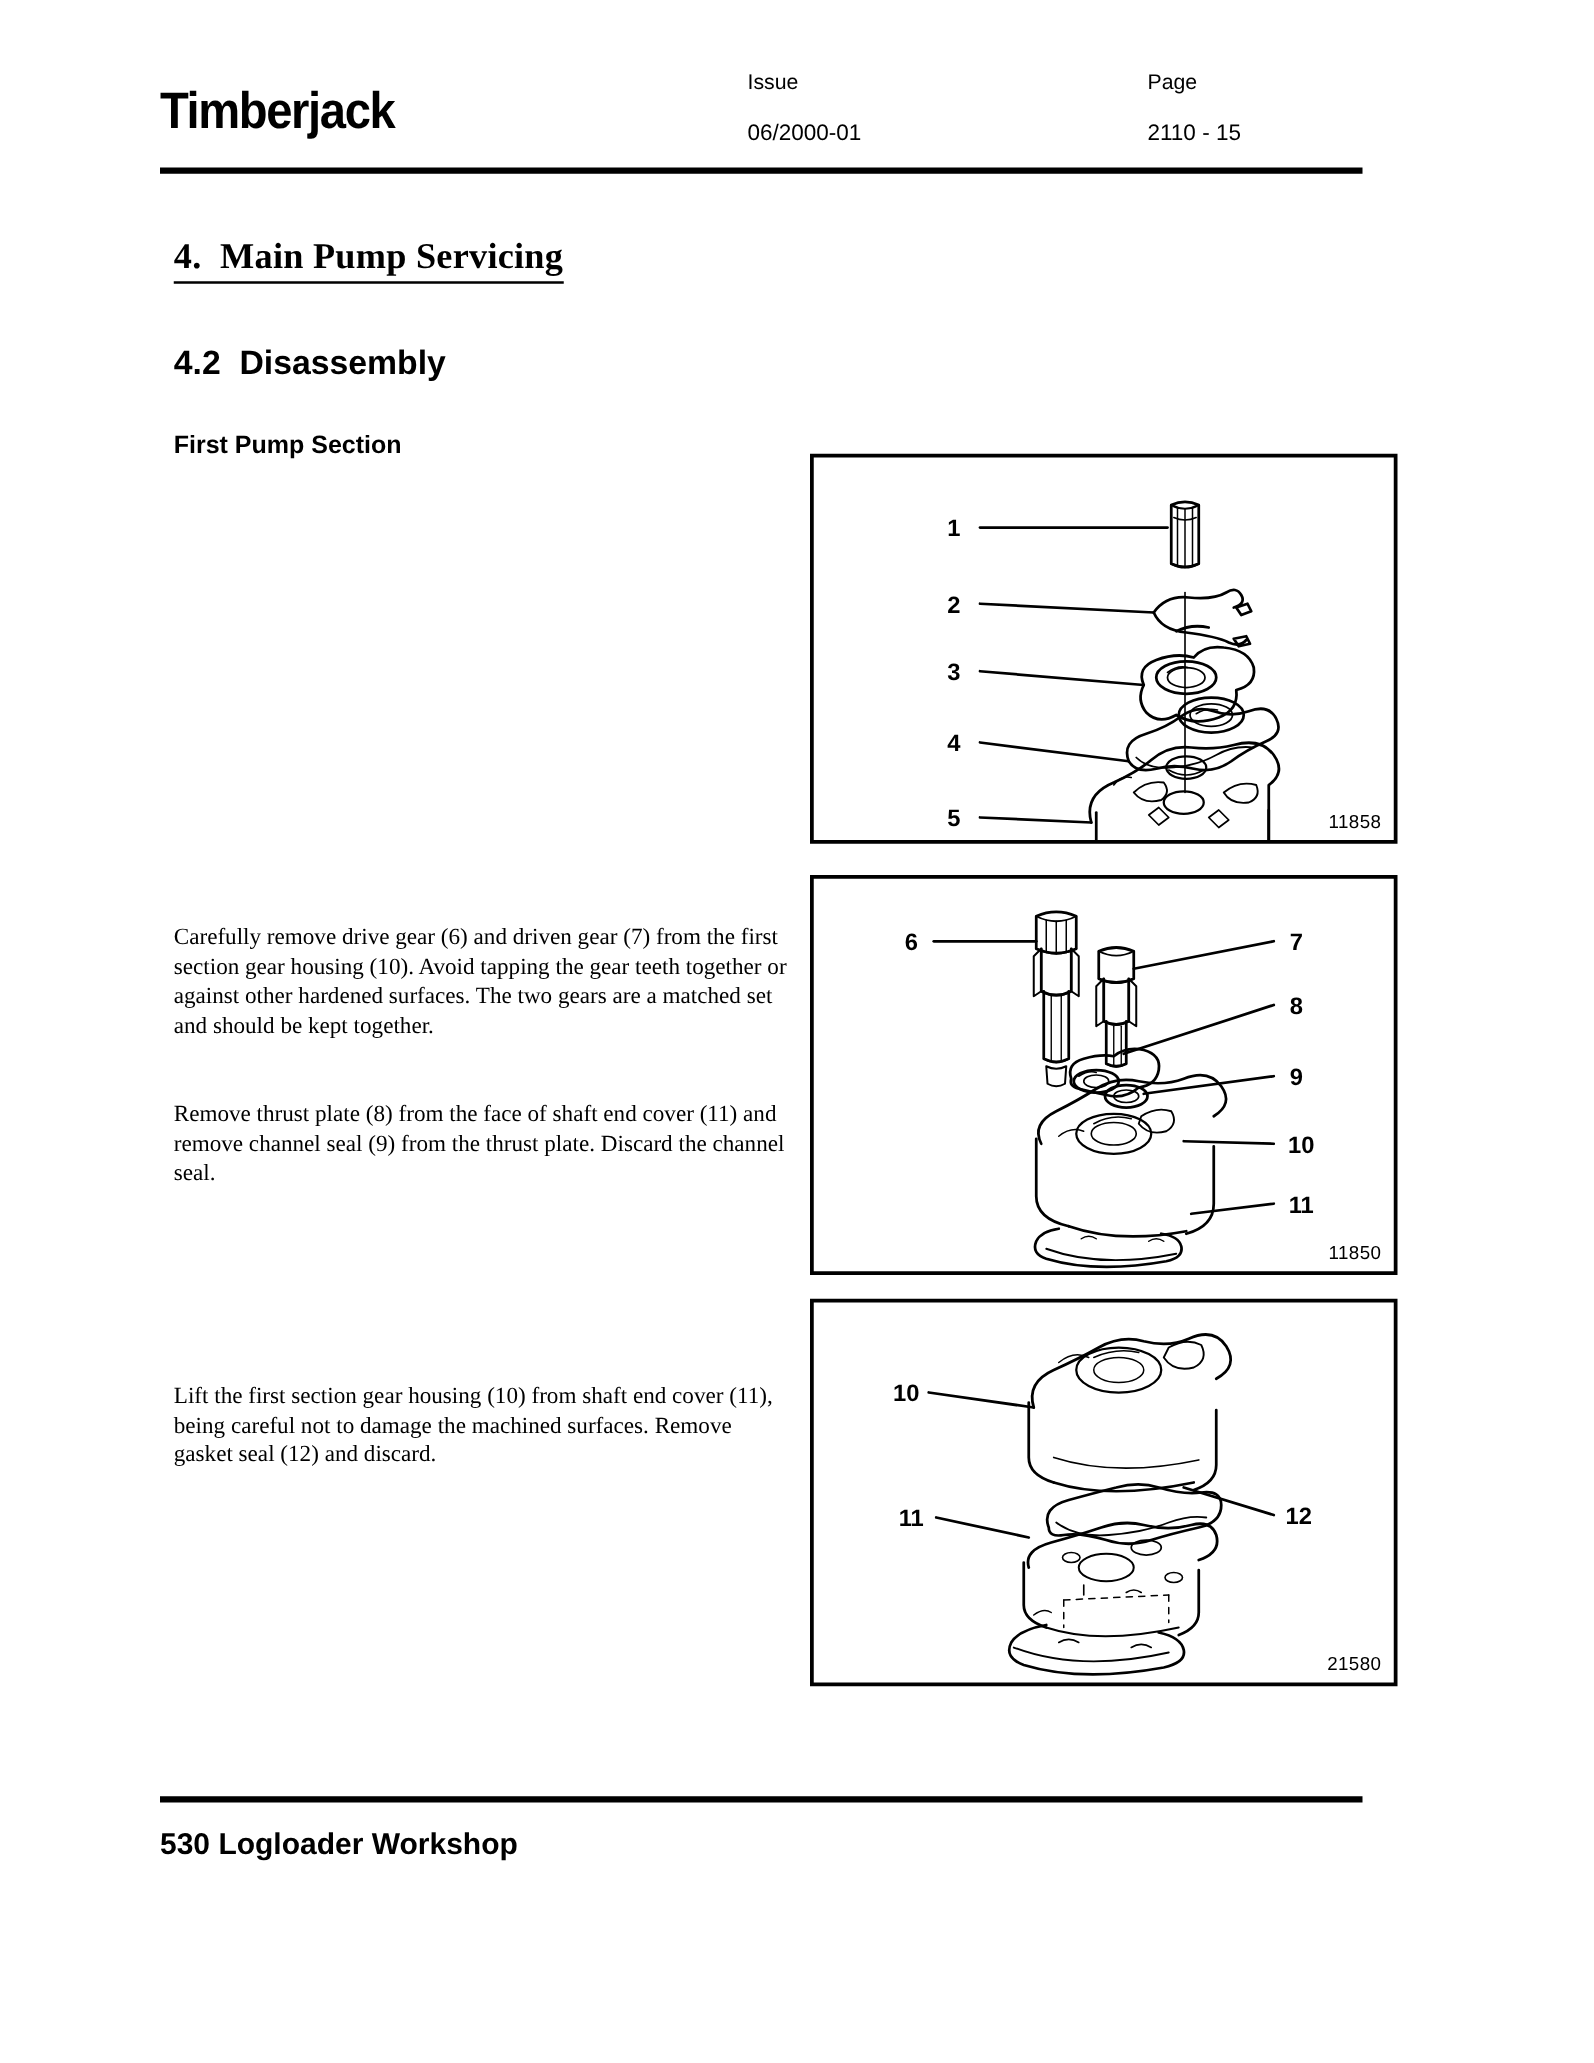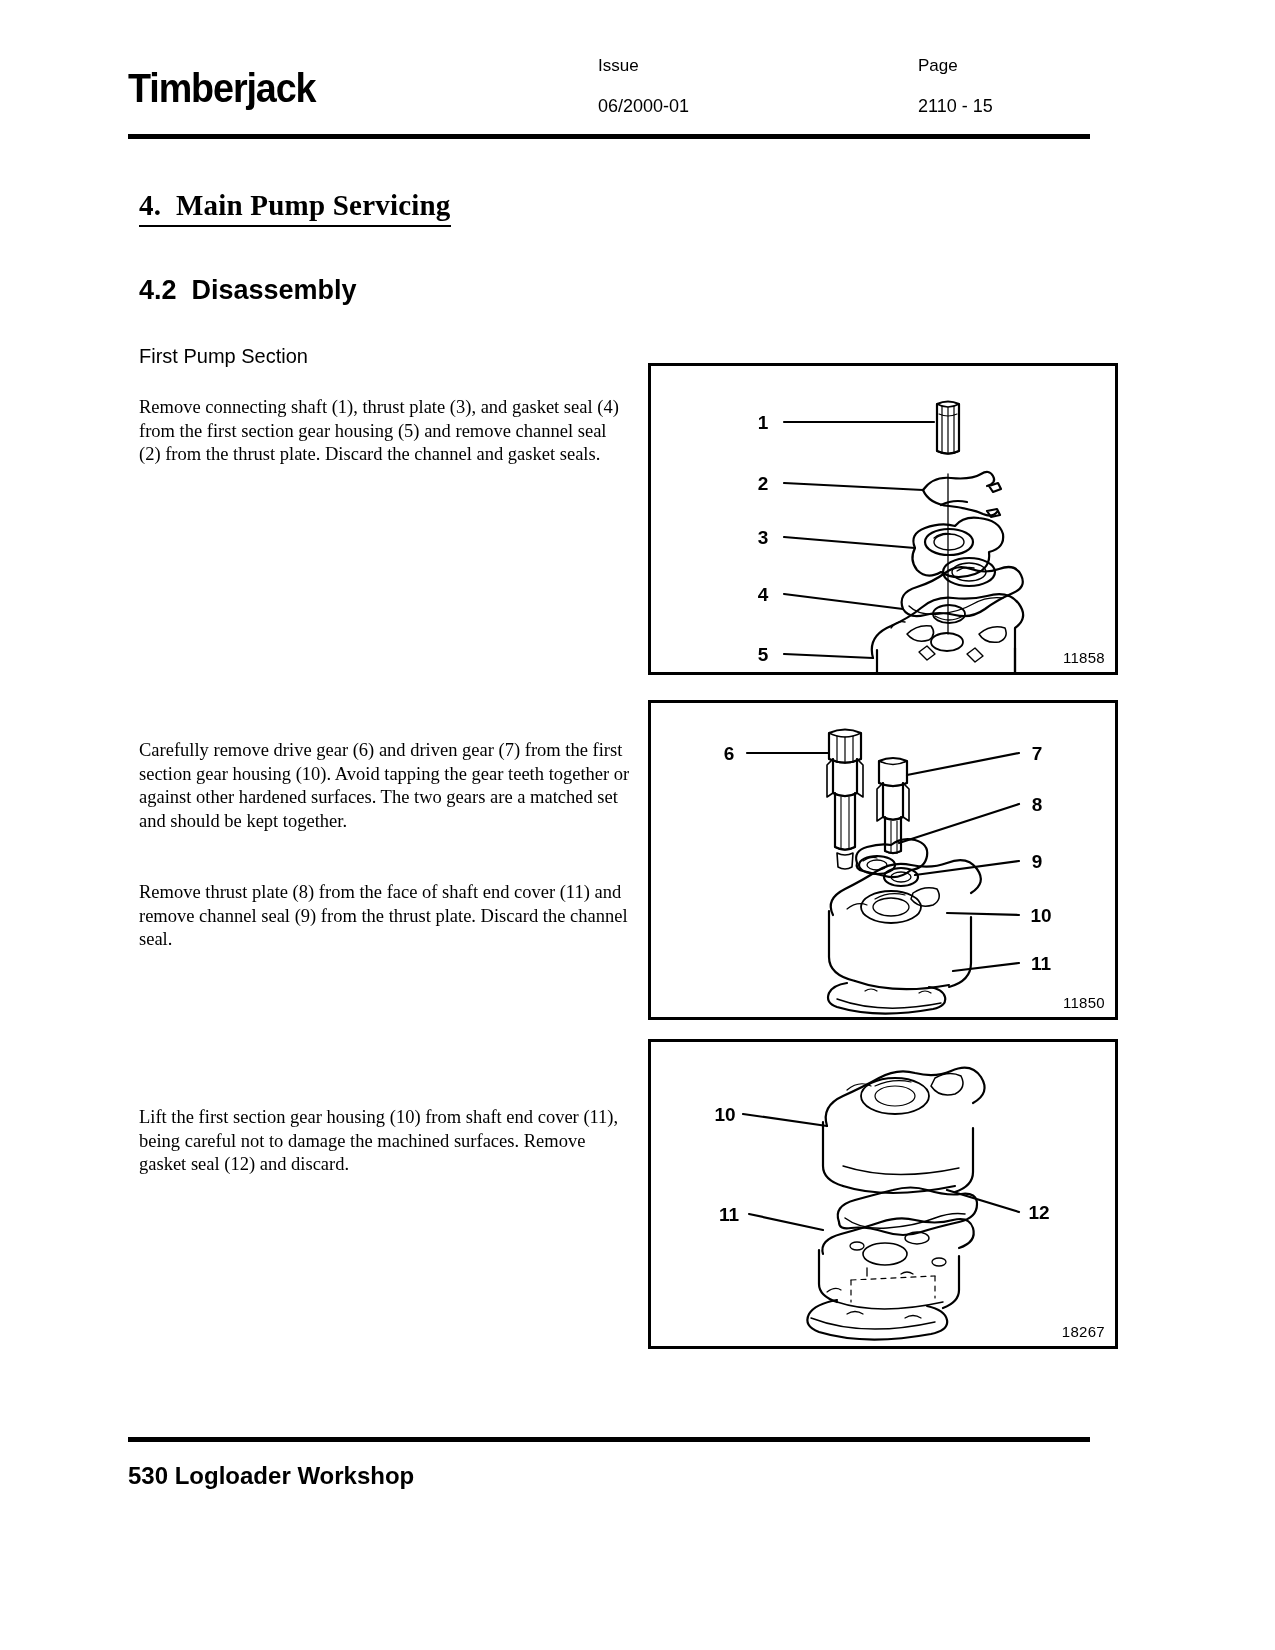--- a/index.html
+++ b/index.html
@@ -90,21 +90,21 @@
     font-weight: bold;
     font-size: 27px;
     line-height: 1.1;
     white-space: pre;
   }
   .h-sub {
     position: absolute;
     left: 139px;
     top: 345px;
     font-family: "Liberation Sans", "DejaVu Sans", sans-serif;
-    font-weight: normal;
+    font-weight: bold;
     font-size: 20px;
     line-height: 1.1;
   }
 
   
   .para {
     position: absolute;
     left: 139px;
     width: 492px;
     font-family: "Liberation Serif", "DejaVu Serif", serif;
@@ -191,21 +191,20 @@
       <div class="lbl">Page</div>
       <div class="val">2110 - 15</div>
     </div>
   </div>
   <div class="header-rule"></div>
 
   <div class="h-chapter">4.  Main Pump Servicing</div>
   <div class="h-section">4.2  Disassembly</div>
   <div class="h-sub">First Pump Section</div>
 
-  <div class="para" id="para-1">Remove connecting shaft (1), thrust plate (3), and gasket seal (4) from the first section gear housing (5) and remove channel seal (2) from the thrust plate. Discard the channel and gasket seals.</div>
   <div class="para" id="para-2">Carefully remove drive gear (6) and driven gear (7) from the first section gear housing (10). Avoid tapping the gear teeth together or against other hardened surfaces. The two gears are a matched set and should be kept together.</div>
   <div class="para" id="para-3">Remove thrust plate (8) from the face of shaft end cover (11) and remove channel seal (9) from the thrust plate. Discard the channel seal.</div>
   <div class="para" id="para-4">Lift the first section gear housing (10) from shaft end cover (11), being careful not to damage the machined surfaces. Remove gasket seal (12) and discard.</div>
 
   <div class="figure" id="figure-1">
     <svg class="fig-svg" viewBox="0 0 464 306" xmlns="http://www.w3.org/2000/svg">
       <g fill="none" stroke="#000" stroke-width="2.2" stroke-linecap="round" stroke-linejoin="round">
 
         <line x1="133" y1="56" x2="283" y2="56"></line>
         <line x1="133" y1="117" x2="272" y2="124"></line>
@@ -404,19 +403,19 @@
           <path d="M200 238 l0 22" stroke-width="1.2" stroke-dasharray="5 5"></path>
           <path d="M200 238 l84 -4" stroke-width="1.2" stroke-dasharray="5 5"></path>
           <path d="M284 234 l0 22" stroke-width="1.2" stroke-dasharray="5 5"></path>
         </g>
       </g>
 
       <text class="callout" x="74" y="79" text-anchor="middle">10</text>
       <text class="callout" x="78" y="179" text-anchor="middle">11</text>
       <text class="callout" x="388" y="177" text-anchor="middle">12</text>
     </svg>
-    <div class="fig-caption">18267</div>
+    <div class="fig-caption">21580</div>
   </div>
 
   <div class="footer-rule"></div>
   <div class="footer-text">530 Logloader Workshop</div>
 
 </div>
 
 </body></html>

